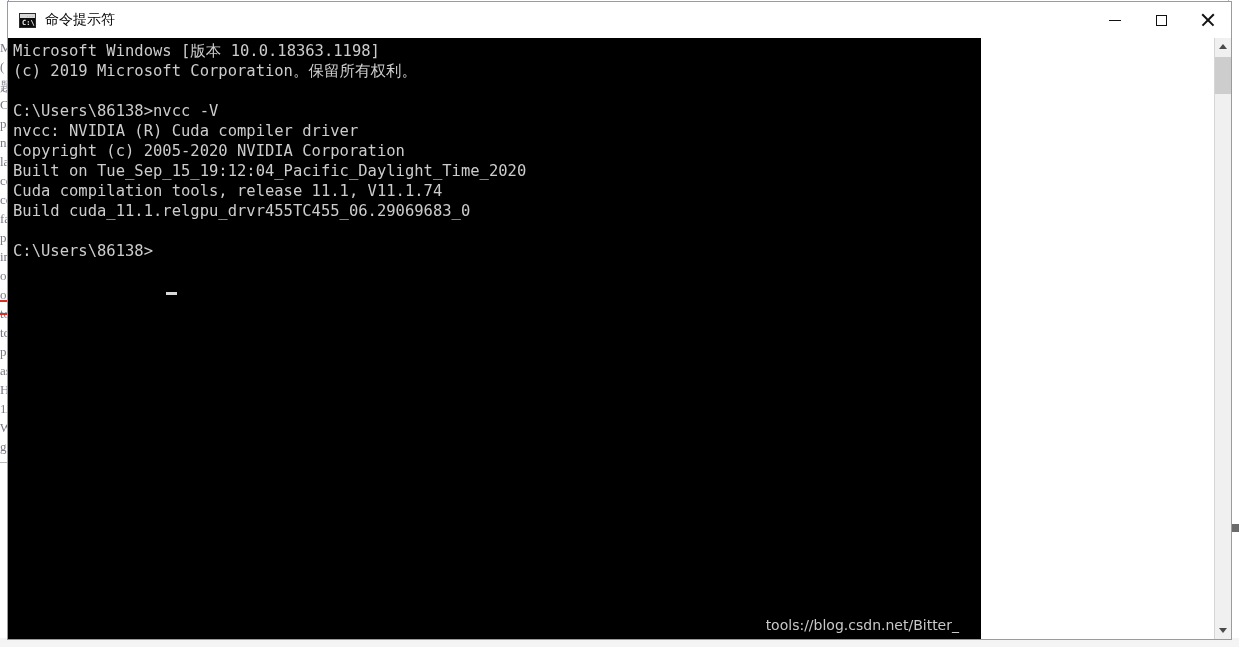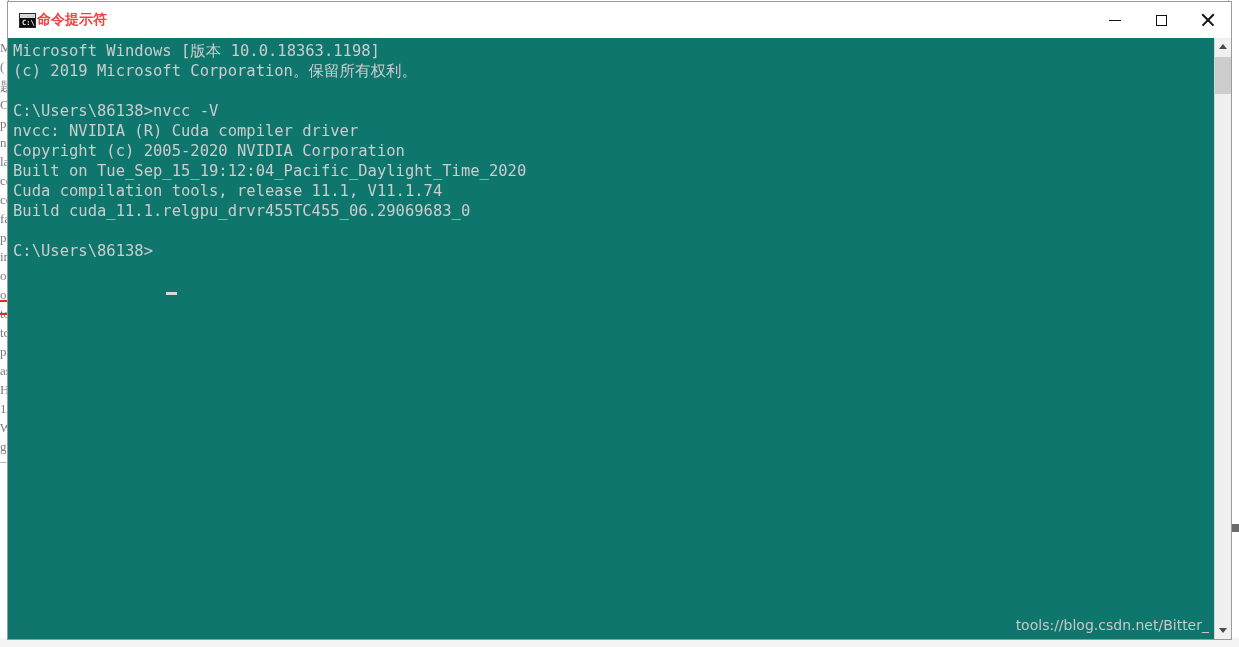--- a/index.html
+++ b/index.html
@@ -137,26 +137,25 @@
   #cmd-icon .prompt {
     position: absolute;
     left: 2px; top: 5px;
     font-family: "DejaVu Sans Mono", monospace;
     font-size: 7px;
     line-height: 8px;
     color: #f0f0f0;
     font-weight: bold;
   }
   #title-text {
-    margin-left: 1px;
+    margin-left: 9px;
     font-size: 14px;
-    color: #ef4444;
+    color: #000000;
     font-family: "DejaVu Sans", sans-serif;
     white-space: nowrap;
-    font-weight: bold;
   }
 
   .win-btn {
     position: absolute;
     top: 0;
     width: 46px;
     height: 36px;
     display: flex;
     align-items: center;
     justify-content: center;
@@ -195,23 +194,23 @@
     background: #111;
   }
   .glyph-close::before { transform: rotate(45deg); }
   .glyph-close::after  { transform: rotate(-45deg); }
 
   
   #console-area {
     position: absolute;
     left: 0;
     top: 36px;
-    width: 1223px;
+    width: 973px;
     height: 601px;
-    background: #0f766e;
+    background: #000000;
     overflow: hidden;
   }
   #console-text {
     position: absolute;
     left: 5px;
     top: 3px;
     margin: 0;
     font-family: "DejaVu Sans Mono", monospace;
     font-size: 15.5px;
     line-height: 20px;

